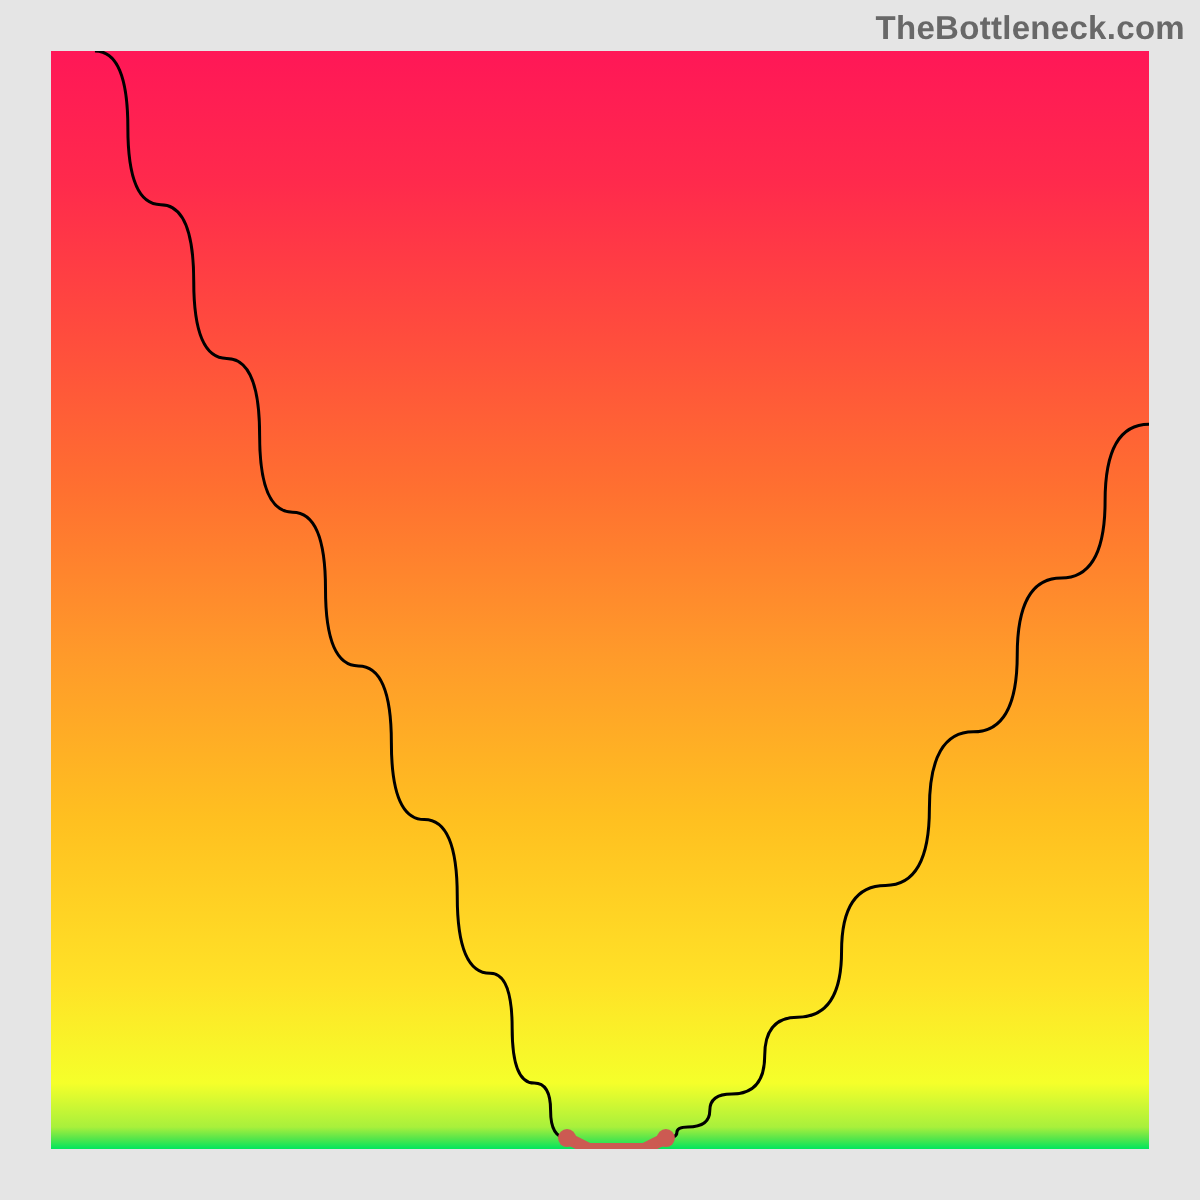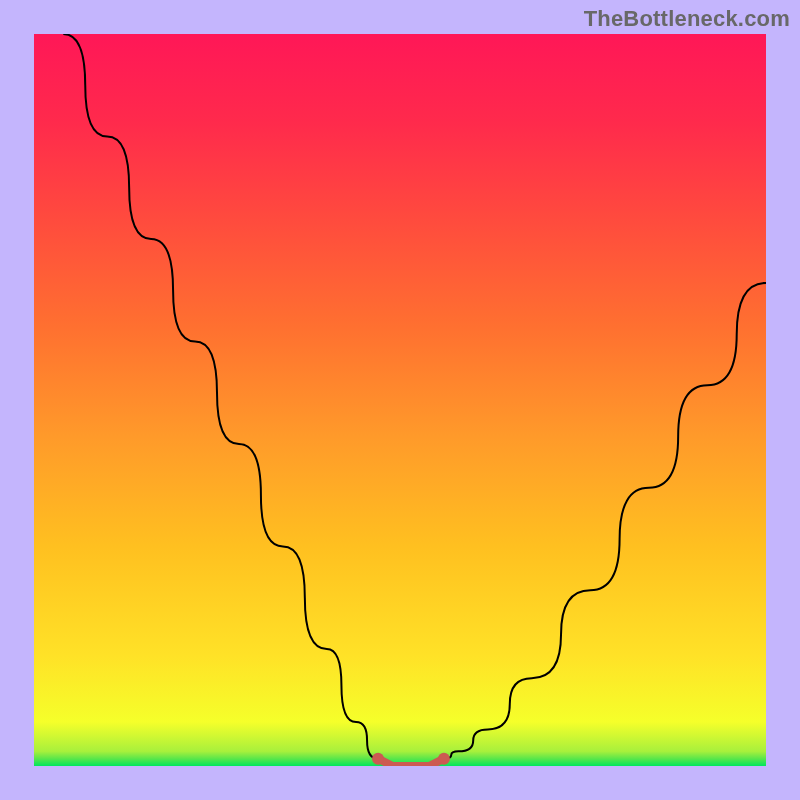--- a/index.html
+++ b/index.html
@@ -8,21 +8,21 @@
     width: 800px;
     height: 800px;
     background: #000;
     overflow: hidden;
     font-family: Arial, Helvetica, sans-serif;
   }
   .frame {
     position: relative;
     width: 800px;
     height: 800px;
-    background: #c4b5fd;
+    background: #e5e5e5;
   }
   .plot {
     position: absolute;
     left: 34px;
     top: 34px;
     width: 732px;
     height: 732px;
     
     background: linear-gradient(
       to top,

